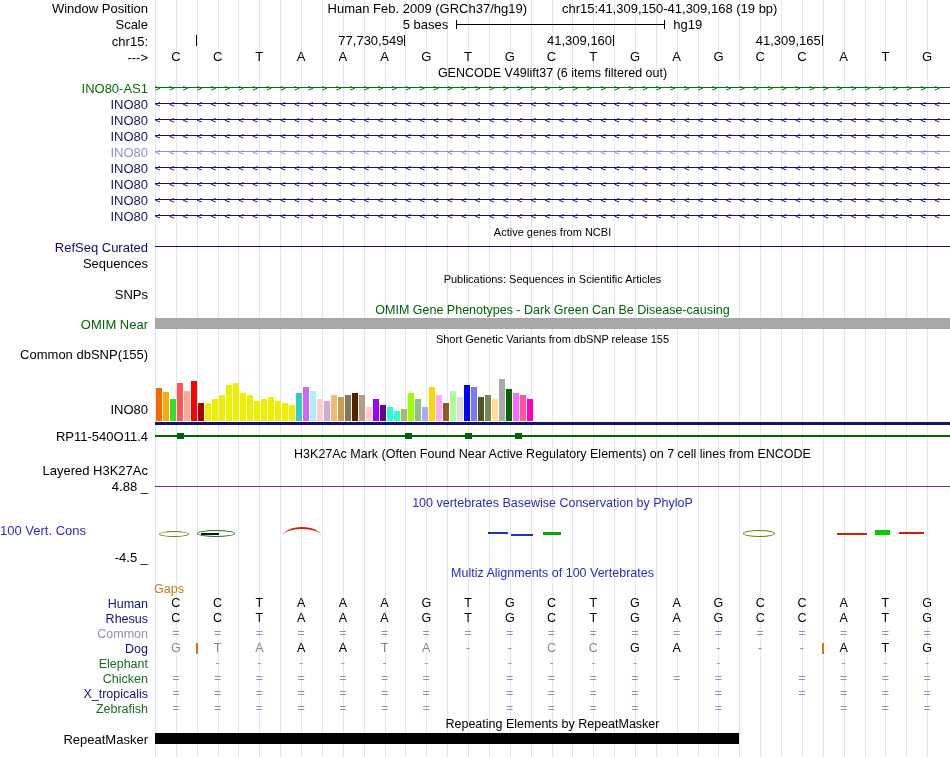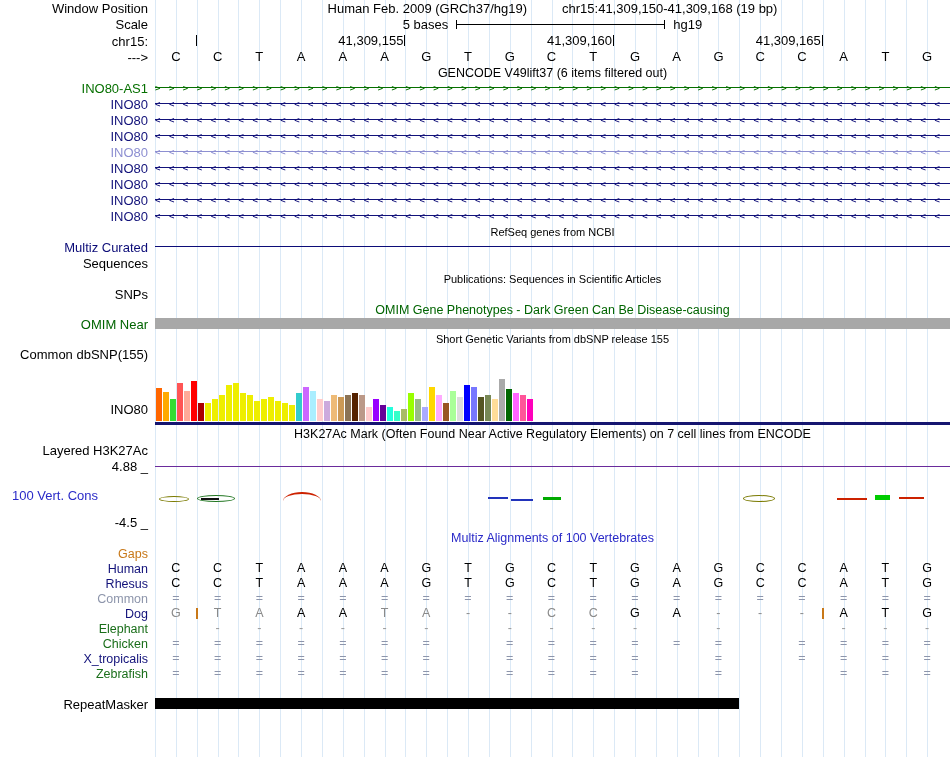--- a/index.html
+++ b/index.html
@@ -26,21 +26,21 @@
            font-family:"DejaVu Sans Mono",monospace;font-size:9px;letter-spacing:8.5px;font-weight:bold}
   #refseq-line{position:absolute;left:0;right:0;top:7px;height:1px}
   #omim-bar{position:absolute;left:0;right:0;top:1px;height:11px}
   #gtex-bars{position:absolute;left:1px;bottom:5px;height:42px;display:flex;align-items:flex-end;gap:1px}
   .gtex-bar{flex:0 0 6px;width:6px}
   #gtex-line{position:absolute;left:0;right:0;bottom:1px;height:3px}
   #rp11-line{position:absolute;left:0;right:0;top:9px;height:2px}
   .rp11-mark{position:absolute;top:7px;height:6px}
   #h3k-line{position:absolute;left:0;right:0;top:8px;height:1px}
   .cons-mark{position:absolute}
-  .cons-lbl{justify-content:flex-start;padding-left:12px}
+  .cons-lbl{justify-content:flex-start;}
   .gap-ann{position:absolute;top:0;width:40px;text-align:center;line-height:15px;font-size:12px}
   .sp-lbl{font-size:12.5px}
   .mz-cell{position:absolute;top:0;text-align:center;line-height:15px;font-size:12.5px}
   .mz-insert{position:absolute;top:2px;width:2px;height:11px}
   .repeat-bar{position:absolute;top:2px;height:11px}
 </style>
 </head>
 <body>
 
 <div id="browser">
@@ -64,21 +64,21 @@
         <span class="scalebar"></span>
         <span>hg19</span>
       </div>
     </div>
   </div>
 
   <div class="row r16">
     <div class="lbl">chr15:</div>
     <div class="trk" id="ruler-trk">
         <div class="ruler-tick" style="left: 40.7368px;"></div>
-        <div class="ruler-label" style="left: 160.421px;">41,309,155</div>
+        <div class="ruler-label" style="left: 160.421px;">77,730,549</div>
         <div class="ruler-tick" style="left: 249.421px;"></div>
         <div class="ruler-label" style="left: 369.105px;">41,309,160</div>
         <div class="ruler-tick" style="left: 458.105px;"></div>
         <div class="ruler-label" style="left: 577.789px;">41,309,165</div>
         <div class="ruler-tick" style="left: 666.789px;"></div>
       </div>
   </div>
 
   <div class="row r16">
     <div class="lbl">---&gt;</div>
@@ -174,25 +174,25 @@
         <div class="trk" style="color: rgb(18, 18, 122);">
           <div class="tline"></div>
           <div class="tarrows">&lt;&lt;&lt;&lt;&lt;&lt;&lt;&lt;&lt;&lt;&lt;&lt;&lt;&lt;&lt;&lt;&lt;&lt;&lt;&lt;&lt;&lt;&lt;&lt;&lt;&lt;&lt;&lt;&lt;&lt;&lt;&lt;&lt;&lt;&lt;&lt;&lt;&lt;&lt;&lt;&lt;&lt;&lt;&lt;&lt;&lt;&lt;&lt;&lt;&lt;&lt;&lt;&lt;&lt;&lt;&lt;&lt;</div>
         </div>
       </div>
     </div>
 
   <div class="row r15">
     <div class="lbl"></div>
     <div class="trk">
-        <div class="ct sm">RefSeq genes from NCBI</div>
-      </div>
-  </div>
-  <div class="row r16">
-    <div class="lbl" id="refseq-label" style="color: rgb(12, 12, 120);">Multiz Curated</div>
+        <div class="ct sm">Active genes from NCBI</div>
+      </div>
+  </div>
+  <div class="row r16">
+    <div class="lbl" id="refseq-label" style="color: rgb(12, 12, 120);">RefSeq Curated</div>
     <div class="trk">
         <div id="refseq-line" style="background: rgb(12, 12, 120);"></div>
       </div>
   </div>
 
   <div class="row r16">
     <div class="lbl">Sequences</div>
     <div class="trk"></div>
   </div>
   <div class="row r15">
@@ -290,36 +290,52 @@
           <div class="gtex-bar" style="height: 42px; background: rgb(170, 170, 170);"></div>
           <div class="gtex-bar" style="height: 32px; background: rgb(0, 102, 0);"></div>
           <div class="gtex-bar" style="height: 28px; background: rgb(255, 102, 255);"></div>
           <div class="gtex-bar" style="height: 26px; background: rgb(255, 85, 153);"></div>
           <div class="gtex-bar" style="height: 22px; background: rgb(255, 0, 187);"></div>
         </div>
       <div id="gtex-line" style="background: rgb(21, 21, 112);"></div>
     </div>
   </div>
 
+  <div class="row r20">
+    <div class="lbl">RP11-540O11.4</div>
+    <div class="trk" id="rp11-trk">
+      <div id="rp11-line" style="background: rgb(0, 100, 0);"></div>
+    <div class="rp11-mark" style="left: 22px; width: 7px; background: rgb(0, 100, 0);"></div>
+        <div class="rp11-mark" style="left: 250px; width: 7px; background: rgb(0, 100, 0);"></div>
+        <div class="rp11-mark" style="left: 310px; width: 7px; background: rgb(0, 100, 0);"></div>
+        <div class="rp11-mark" style="left: 360px; width: 7px; background: rgb(0, 100, 0);"></div>
+      </div>
+  </div>
 
   <div class="row r16">
     <div class="lbl"></div>
     <div class="trk">
         <div class="ct md">H3K27Ac Mark (Often Found Near Active Regulatory Elements) on 7 cell lines from ENCODE</div>
       </div>
   </div>
   <div class="row r16">
     <div class="lbl">Layered H3K27Ac</div>
     <div class="trk"></div>
   </div>
 
   <div class="row r17">
     <div class="lbl">4.88 _</div>
     <div class="trk">
         <div id="h3k-line" style="background: rgb(106, 43, 156);"></div>
+      </div>
+  </div>
+  <div class="row r15">
+    <div class="lbl"></div>
+    <div class="trk">
+        <div class="ct md" id="cons-title" style="color: rgb(42, 42, 200);">100 vertebrates Basewise Conservation by PhyloP</div>
       </div>
   </div>
   <div class="row r40">
     <div class="lbl cons-lbl" id="cons-label" style="color: rgb(42, 42, 200);">100 Vert. Cons</div>
     <div class="trk" id="cons-trk">
         <div class="cons-mark" style="left: 4px; top: 21px; width: 30px; height: 6px; border: 1px solid rgb(122, 122, 0); border-radius: 50%;"></div>
         <div class="cons-mark" style="left: 42px; top: 20px; width: 38px; height: 7px; border: 1px solid rgb(34, 119, 34); border-radius: 50%;"></div>
         <div class="cons-mark" style="left: 46px; top: 23px; width: 18px; height: 2px; background: rgb(17, 17, 17);"></div>
         <div class="cons-mark" style="left: 128px; top: 17px; width: 38px; height: 9px; border-top: 2px solid rgb(204, 34, 0); border-radius: 50% 50% 0px 0px / 100% 100% 0px 0px;"></div>
         <div class="cons-mark" style="left: 333px; top: 22px; width: 20px; height: 2px; background: rgb(34, 51, 187);"></div>
@@ -336,21 +352,21 @@
     <div class="trk"></div>
   </div>
 
   <div class="row r16">
     <div class="lbl"></div>
     <div class="trk">
         <div class="ct md" id="multiz-title" style="color: rgb(42, 42, 200);">Multiz Alignments of 100 Vertebrates</div>
       </div>
   </div>
   <div class="row r15">
-    <div class="lbl sp-lbl" id="gaps-label" style="color: rgb(200, 120, 24);">Gaps</div>
+    <div class="lbl sp-lbl" id="gaps-label" style="color: rgb(200, 120, 24); margin-left: 36px;">Gaps</div>
   </div>
   <div id="multiz-rows">
       <div class="row r15">
         <div class="lbl sp-lbl" style="color: rgb(18, 18, 122);">Human</div>
         <div class="trk">
           <div class="mz-cell" style="left: 0px; width: 41.7368px; color: rgb(0, 0, 0);">C</div>
           <div class="mz-cell" style="left: 41.7368px; width: 41.7368px; color: rgb(0, 0, 0);">C</div>
           <div class="mz-cell" style="left: 83.4737px; width: 41.7368px; color: rgb(0, 0, 0);">T</div>
           <div class="mz-cell" style="left: 125.211px; width: 41.7368px; color: rgb(0, 0, 0);">A</div>
           <div class="mz-cell" style="left: 166.947px; width: 41.7368px; color: rgb(0, 0, 0);">A</div>
@@ -523,20 +539,23 @@
           <div class="mz-cell" style="left: 542.579px; width: 41.7368px; color: rgb(141, 149, 171);">=</div>
           <div class="mz-cell" style="left: 667.789px; width: 41.7368px; color: rgb(141, 149, 171);">=</div>
           <div class="mz-cell" style="left: 709.526px; width: 41.7368px; color: rgb(141, 149, 171);">=</div>
           <div class="mz-cell" style="left: 751.263px; width: 41.7368px; color: rgb(141, 149, 171);">=</div>
         </div>
       </div>
     </div>
 
   <div class="row r15">
     <div class="lbl"></div>
+    <div class="trk">
+        <div class="ct md">Repeating Elements by RepeatMasker</div>
+      </div>
   </div>
   <div class="row r16">
     <div class="lbl">RepeatMasker</div>
     <div class="trk" id="repeat-trk">
         <div class="repeat-bar" style="left: 0px; width: 584.316px; background: rgb(0, 0, 0);"></div>
       </div>
   </div>
 </div>
 
 </body></html>

